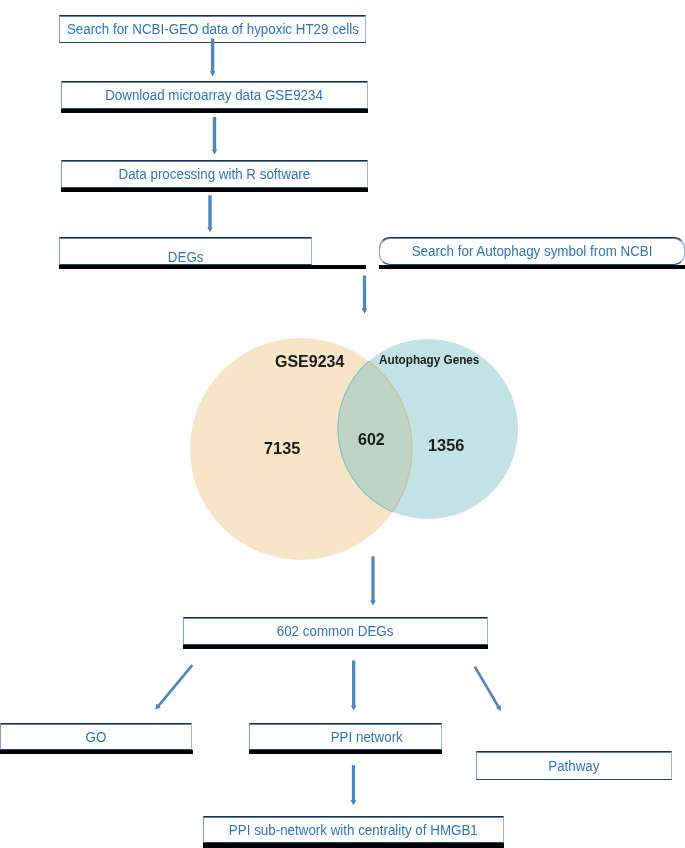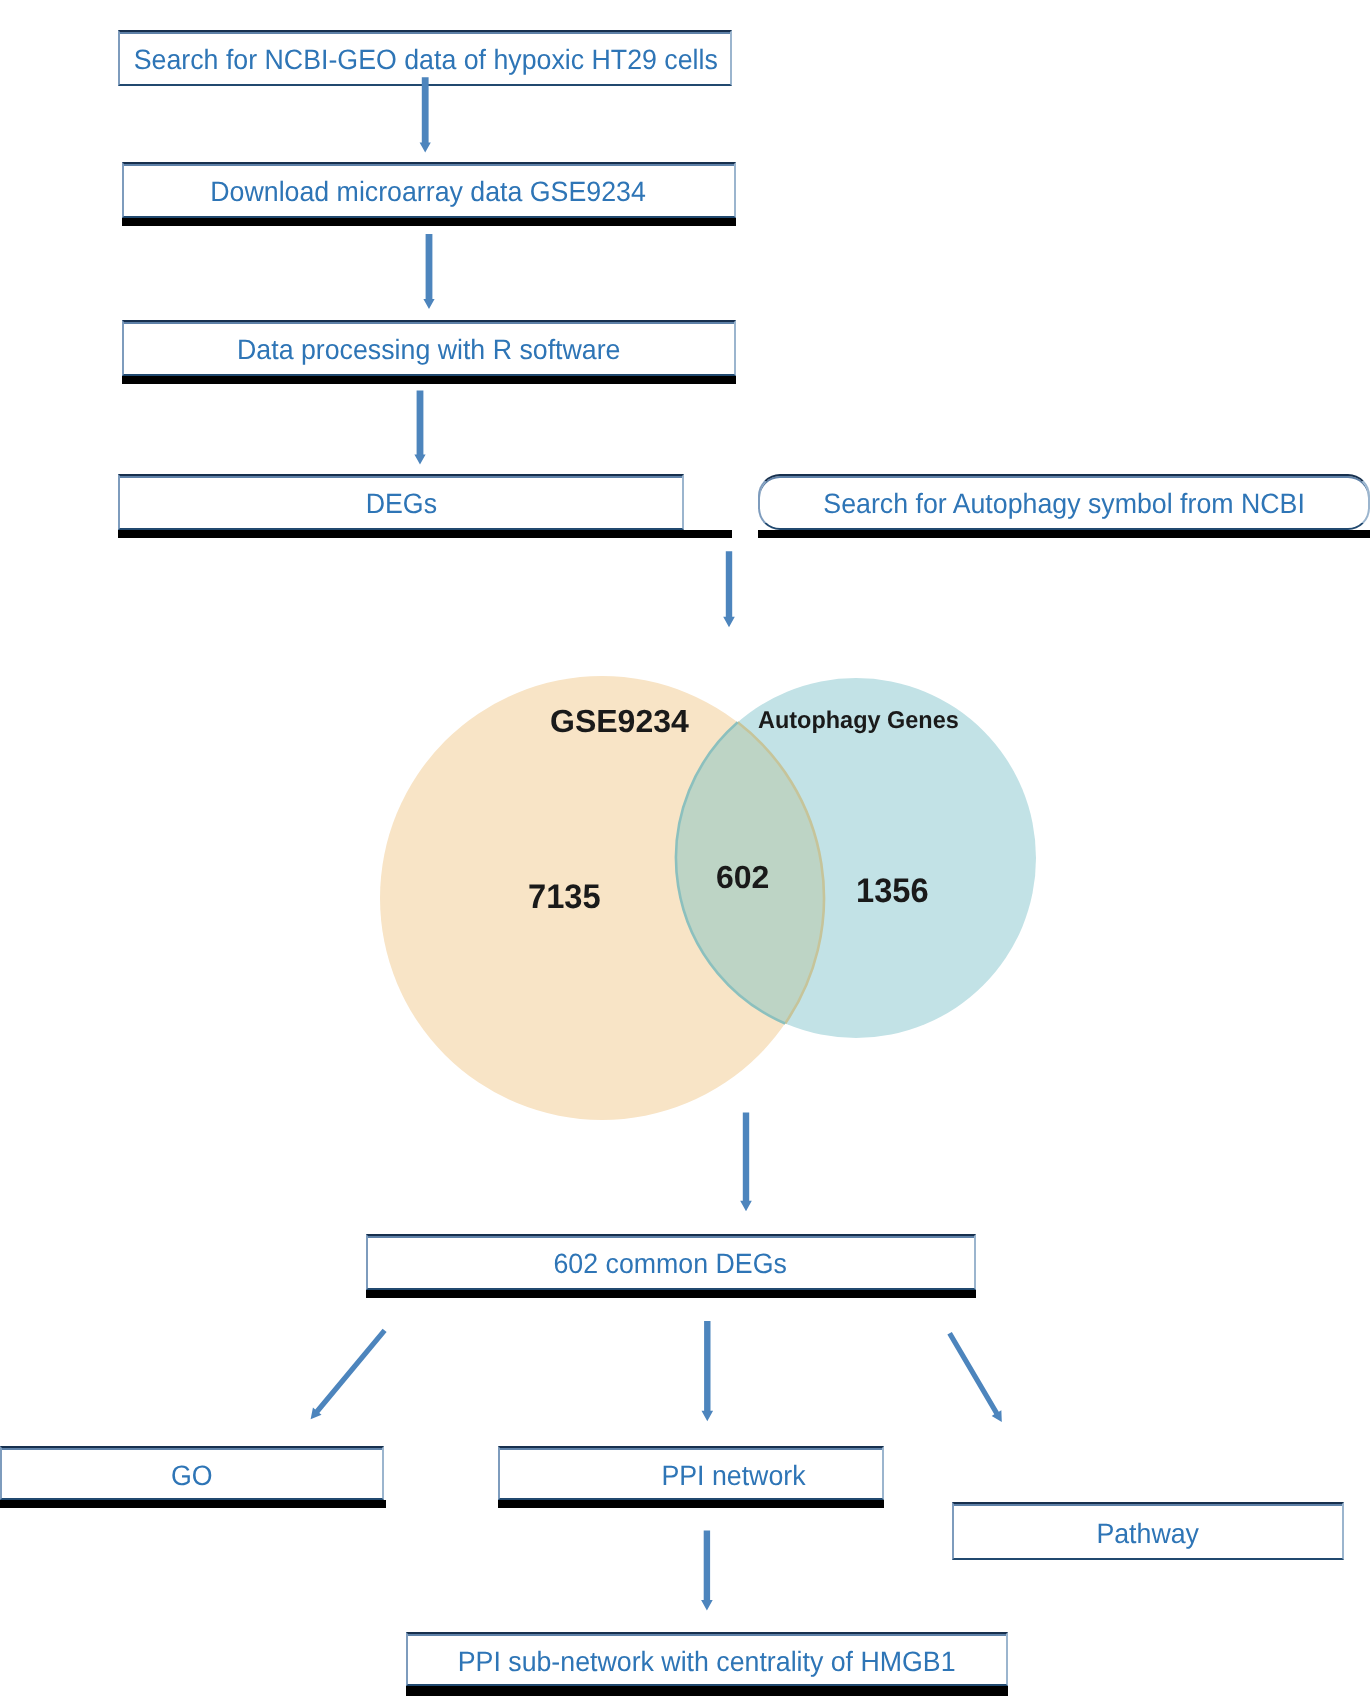--- a/index.html
+++ b/index.html
@@ -32,21 +32,21 @@
   <div class="box" style="left:61px;top:81px;width:307px;height:28px;">
     <span class="lbl">Download microarray data GSE9234</span>
   </div>
 
   <div class="shadow" style="left:61px;top:188px;width:307px;height:4px;"></div>
   <div class="box" style="left:61px;top:160px;width:307px;height:28px;">
     <span class="lbl">Data processing with R software</span>
   </div>
 
   <div class="shadow" style="left:59px;top:265px;width:307px;height:4px;"></div>
-  <div class="box" style="left:59px;top:237px;width:283px;height:28px;">
+  <div class="box" style="left:59px;top:237px;width:253px;height:28px;align-items:flex-end;">
     <span class="lbl">DEGs</span>
   </div>
 
   <div class="shadow" style="left:379px;top:265px;width:306px;height:4px;"></div>
   <div class="box" style="left:379px;top:237px;width:306px;height:28px;border-radius:11px;">
     <span class="lbl">Search for Autophagy symbol from NCBI</span>
   </div>
 
   <div class="shadow" style="left:183px;top:645px;width:305px;height:4px;"></div>
   <div class="box" style="left:183px;top:617px;width:305px;height:28px;">

